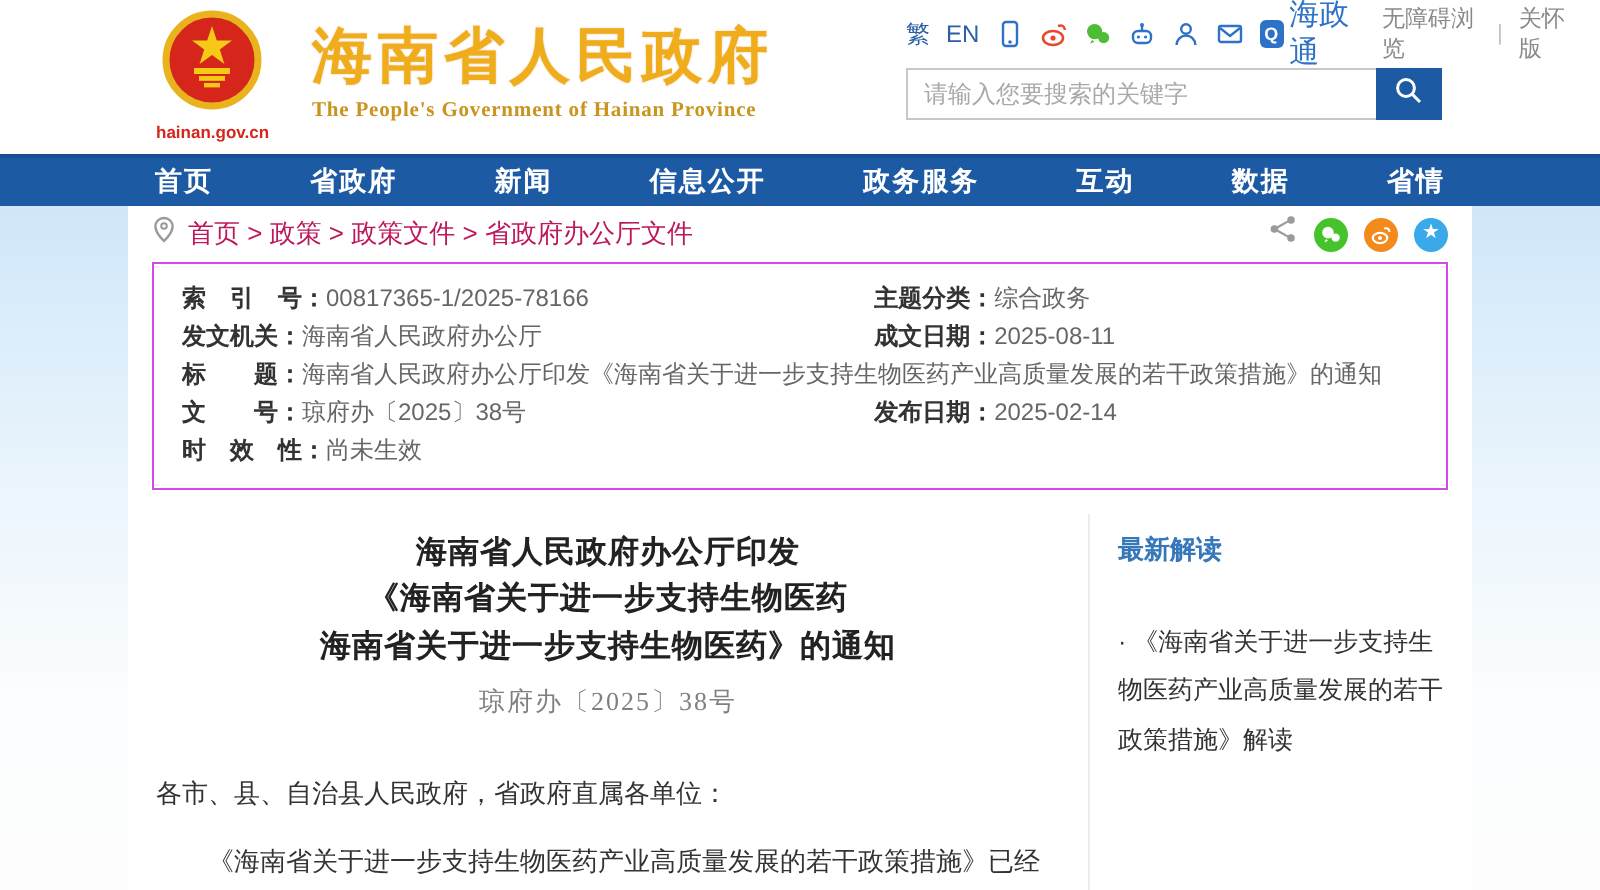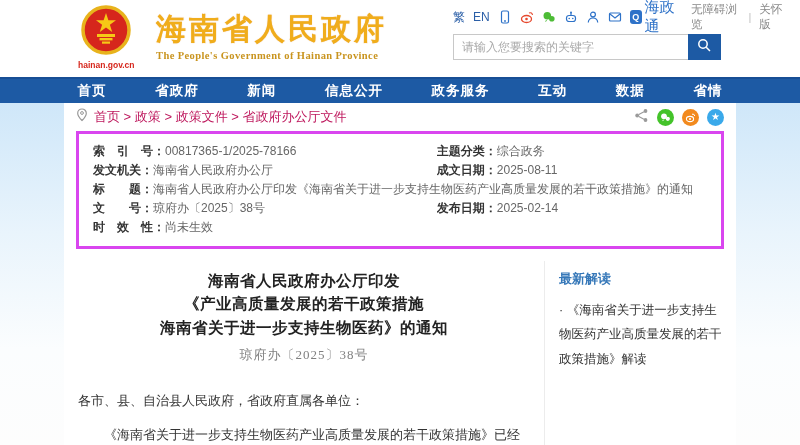--- a/index.html
+++ b/index.html
@@ -50,41 +50,41 @@
   .breadcrumb-row { display:flex; align-items:center; justify-content:space-between; height:28px; }
   .crumb-left { display:flex; align-items:center; gap:6px; }
   .crumb-text { font-size:13px; font-weight:400; color:#be185d; cursor:pointer; }
   .share-row { display:flex; align-items:center; gap:8px; }
   .share-circle { width:17px; height:17px; border-radius:50%; display:flex; align-items:center;
     justify-content:center; cursor:pointer; }
   .c-wechat { background:#44c32a; } .c-weibo { background:#f28a1e; } .c-star { background:#3aa9ea; }
   .star-glyph { color:#fff; font-size:10px; line-height:1; }
 
   
-  .meta-box { border:3px solid #d946ef; padding:8px 14px 9px; }
+  .meta-box { border:1px solid #d946ef; padding:8px 14px 9px; }
   .meta-grid { display:grid; grid-template-columns:56% 44%; font-size:12px; line-height:19px; }
   .meta-cell { white-space:nowrap; overflow:hidden; }
   .meta-title-cell { grid-column:1 / -1; }
   .meta-label { font-weight:700; color:#333; }
   .meta-value { color:#666; }
 
   
   .doc-area { display:flex; margin-top:12px; min-height:196px; }
   .doc-main { flex:1; padding:8px 14px 0 2px; }
   .doc-title-line { text-align:center; font-family:"Liberation Serif","DejaVu Serif",serif;
     font-weight:700; font-size:15.5px; color:#222; line-height:1.5; letter-spacing:.5px; }
   .doc-number { text-align:center; font-family:"Liberation Serif","DejaVu Serif",serif;
     color:#808080; font-size:13px; margin-top:7px; letter-spacing:1px; }
   .doc-body { margin-top:24px; font-size:13px; color:#333; line-height:2.05; }
   .para { margin:0; }
   .para-indent { text-indent:2em; margin-top:8px; }
 
   .sidebar { width:180px; border-left:1px solid #ececec; padding:9px 0 0 14px; }
   .sidebar-title { color:#3577b8; font-weight:700; font-size:13px; cursor:pointer; }
-  .sidebar-link { margin-top:10px; font-size:12.5px; color:#333; line-height:1.95; cursor:pointer; }
+  .sidebar-link { margin-top:25px; font-size:12.5px; color:#333; line-height:1.95; cursor:pointer; }
 </style>
 </head>
 <body>
 
 <div class="header">
   <div class="logo-wrap">
     <div class="emblem-col">
       <span>
         <svg width="50" height="50" viewBox="0 0 50 50">
           <circle cx="25" cy="25" r="23" fill="#d6261c" stroke="#e8b31c" stroke-width="3.5"></circle>
@@ -252,21 +252,21 @@
         <div class="meta-cell">
           <span class="meta-label">时　效　性：</span><span class="meta-value">尚未生效</span>
         </div>
       </div>
     </div>
 
     <div class="doc-area">
       <div class="doc-main">
         <div>
             <div class="doc-title-line">海南省人民政府办公厅印发</div>
-            <div class="doc-title-line">《产业高质量发展的若干政策措施</div>
+            <div class="doc-title-line">《海南省关于进一步支持生物医药</div>
             <div class="doc-title-line">海南省关于进一步支持生物医药》的通知</div>
           </div>
         <div class="doc-number">琼府办〔2025〕38号</div>
         <div class="doc-body">
           <p class="para">各市、县、自治县人民政府，省政府直属各单位：</p>
           <p class="para para-indent">《海南省关于进一步支持生物医药产业高质量发展的若干政策措施》已经省政府同意，现印发给你们，请认真组织实施。</p>
         </div>
       </div>
 
       <div class="sidebar">

